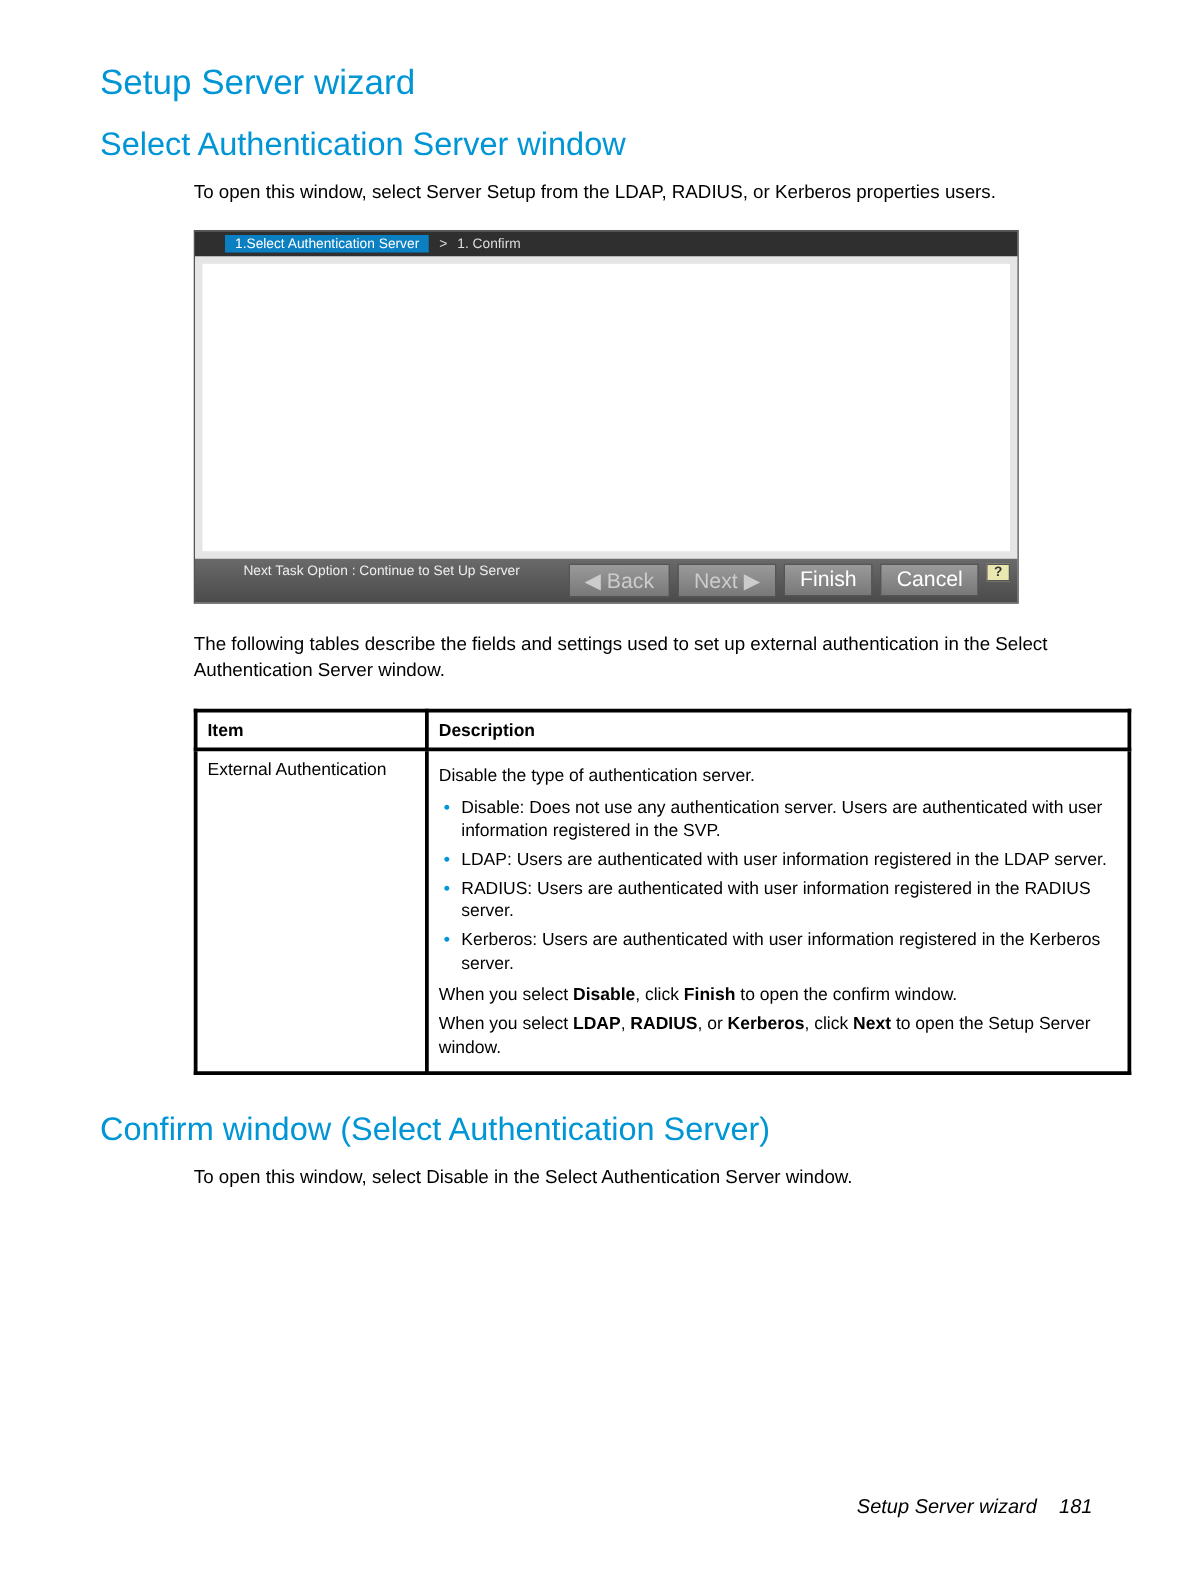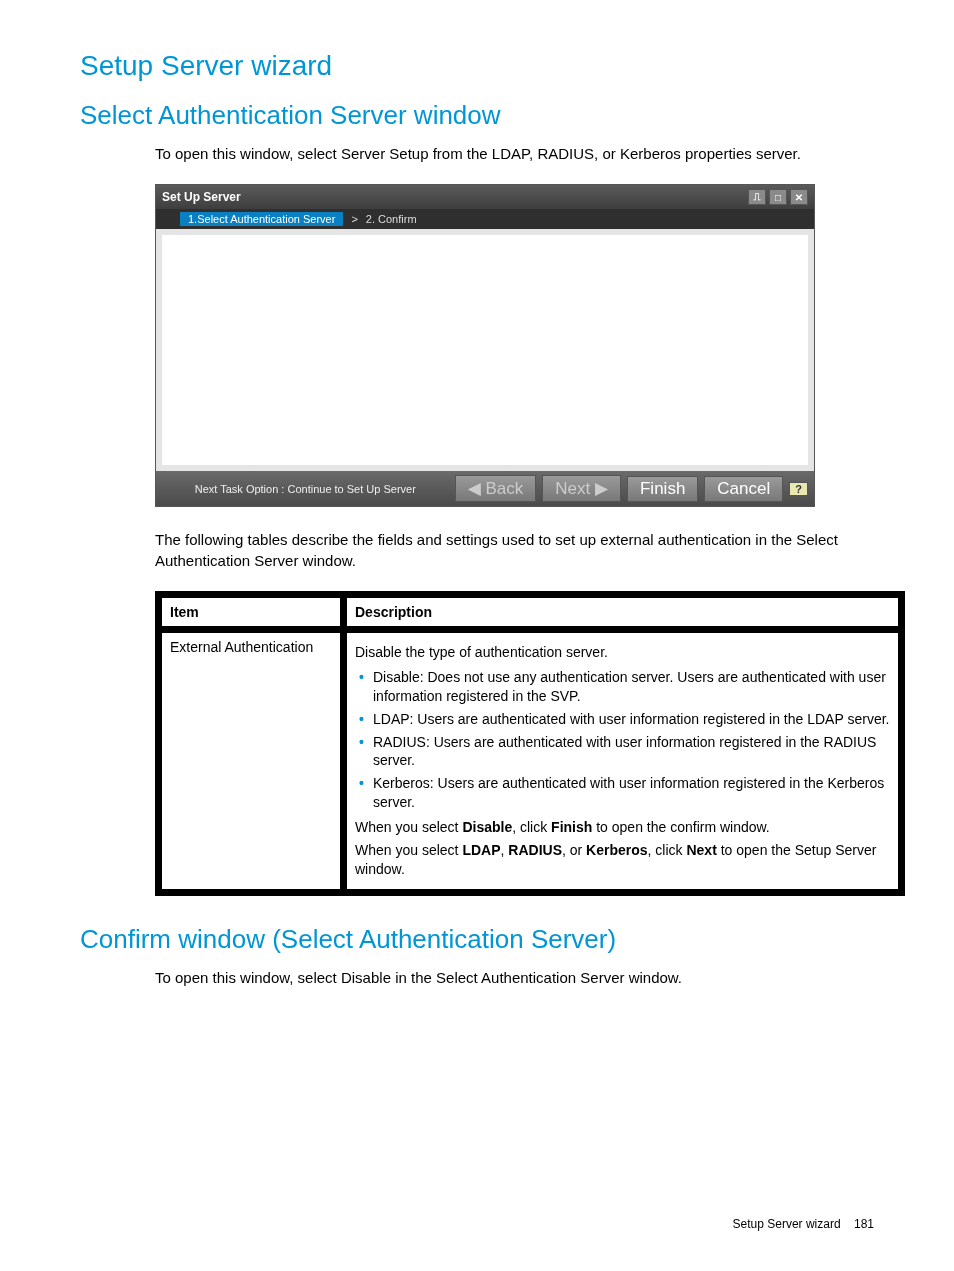--- a/index.html
+++ b/index.html
@@ -104,21 +104,21 @@
     }
     .radio.selected::after {
       content: ""; width: 6px; height: 6px;
       background: #333; border-radius: 50%;
     }
     .wizard-footer {
       background: linear-gradient(#6a6a6a, #4a4a4a);
       color: #ddd;
       padding: 4px 6px;
       display: flex;
-      align-items: center;
+      align-items: flex-start;
       justify-content: flex-end;
       gap: 6px;
       font-size: 11px;
     }
     .footer-left {
       flex: 1;
       text-align: center;
       color: #eee;
     }
     .wiz-btn {
@@ -139,21 +139,21 @@
 
     
     .desc-table {
       margin-left: 75px;
       width: 750px;
       border-collapse: collapse;
       font-size: 14px;
       margin-bottom: 28px;
     }
     .desc-table th, .desc-table td {
-      border: 7px solid #000000;
+      border: 3px solid #000000;
       padding: 6px 8px;
       vertical-align: top;
       text-align: left;
     }
     .desc-table th {
       font-weight: bold;
       background: #fff;
     }
     .desc-table .col-item { width: 185px; }
     .desc-table ul {
@@ -171,56 +171,49 @@
       content: "•";
       color: #0096d6;
       position: absolute; left: 4px; top: 0;
       font-weight: bold;
     }
     .desc-row-text { margin: 4px 0; line-height: 1.35; }
     .desc-row-text .bold, .desc-table .bold { font-weight: bold; }
 
     .page-footer {
       position: absolute;
-      bottom: 40px;
+      bottom: 56px;
       right: 80px;
-      font-size: 12px;
+      font-size: 16px;
+      font-style: italic;
     }
   </style>
 </head>
 <body>
 
 <h1 class="page-title">Setup Server wizard</h1>
 
 <h2 class="section-title">Select Authentication Server window</h2>
 
 <p class="body-text">
   <span>To open this window, select </span>
   <span class="bold">Server Setup</span>
   <span> from the </span>
   <span class="bold">LDAP, RADIUS,</span>
   <span> or </span>
   <span class="bold">Kerberos</span>
-  <span> properties server.</span>
+  <span> properties users.</span>
 </p>
 
 <div class="wizard-container">
   <div class="wizard">
-    <div class="wizard-titlebar">
-      <span>Set Up Server</span>
-      <div class="titlebar-icons">
-        <div class="tb-btn">⎍</div>
-        <div class="tb-btn">□</div>
-        <div class="tb-btn">✕</div>
-      </div>
-    </div>
     <div class="wizard-steps">
       <span class="step-active">1.Select Authentication Server</span>
       <span>&gt;</span>
-      <span>2. Confirm</span>
+      <span>1. Confirm</span>
     </div>
     <div class="wizard-body">
     </div>
     <div class="wizard-footer">
       <span class="footer-left">Next Task Option : Continue to Set Up Server</span>
       <div class="wiz-btn disabled">◀ <span>Back</span></div>
       <div class="wiz-btn disabled"><span>Next</span> ▶</div>
       <div class="wiz-btn">Finish</div>
       <div class="wiz-btn">Cancel</div>
       <div class="wiz-help">?</div>

